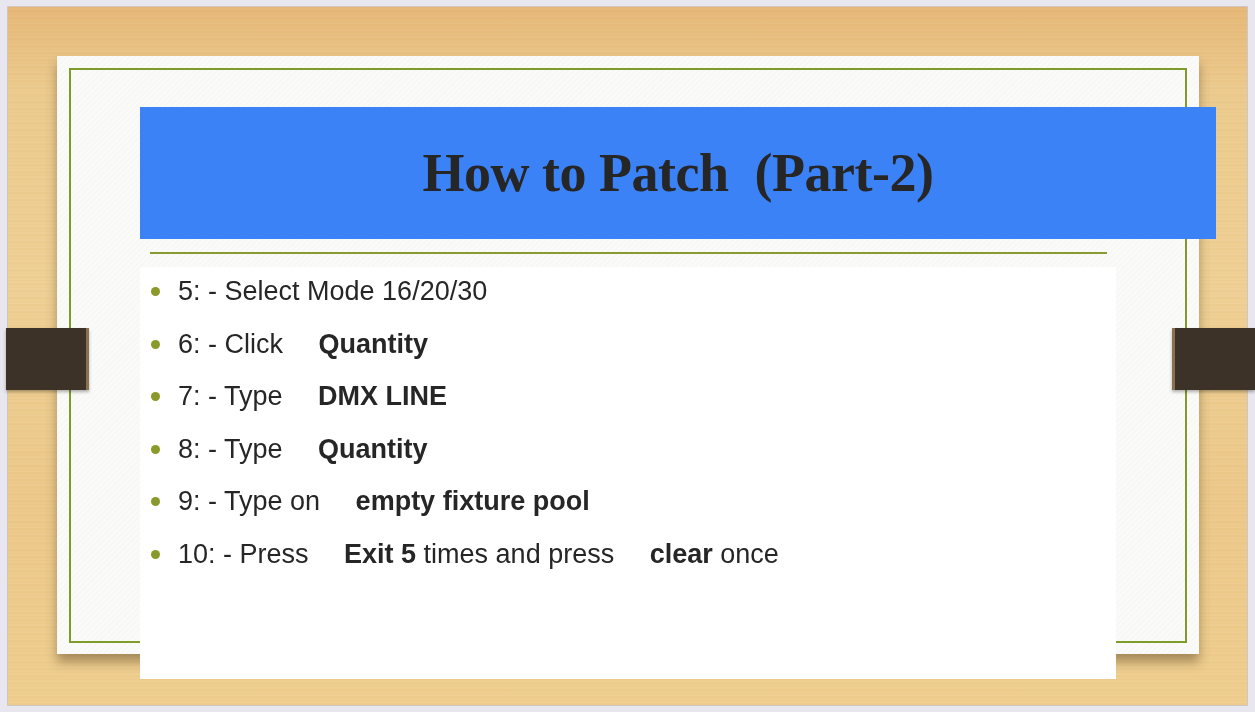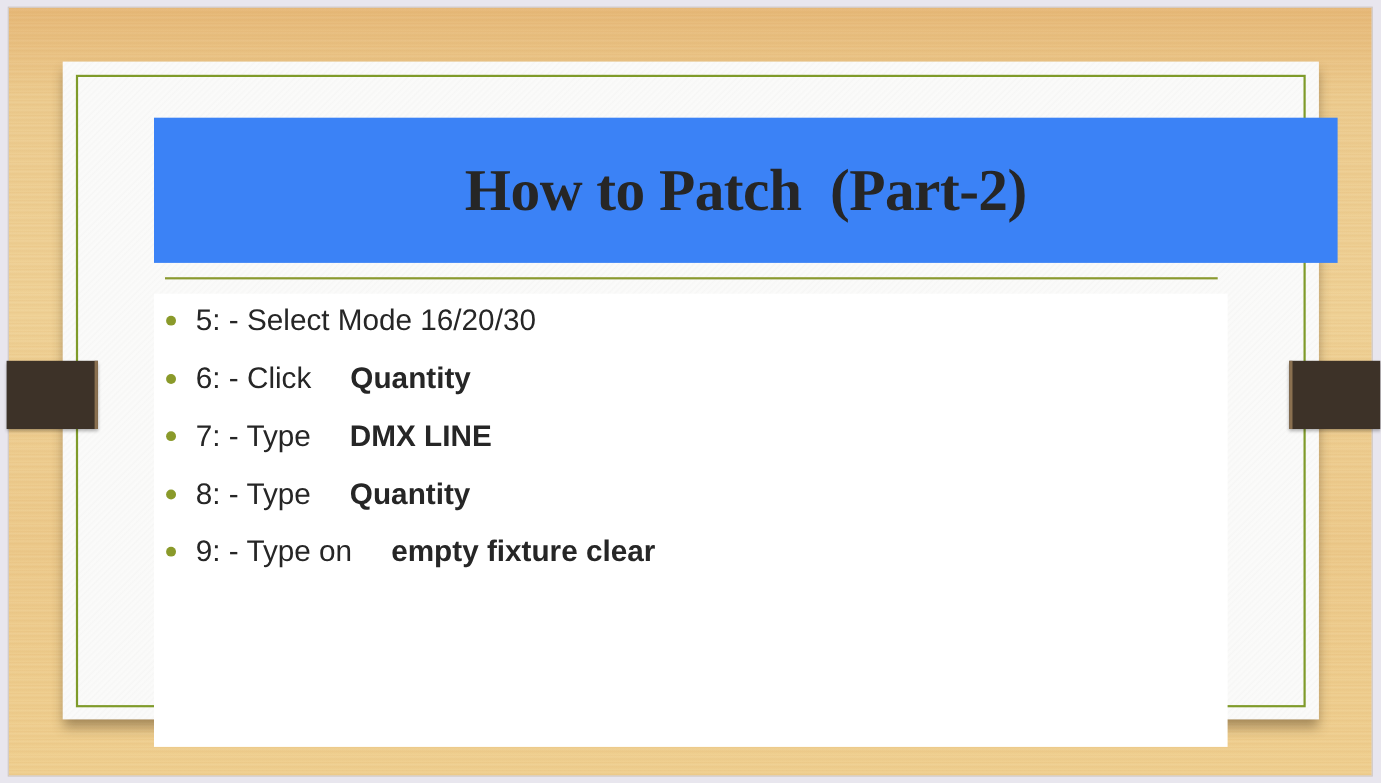--- a/index.html
+++ b/index.html
@@ -89,16 +89,20 @@
     <li class="bullet">
       <span class="dot"></span>
       <span>7: - Type </span><span class="b">DMX LINE</span>
     </li>
     <li class="bullet">
       <span class="dot"></span>
       <span>8: - Type </span><span class="b">Quantity</span>
     </li>
     <li class="bullet">
       <span class="dot"></span>
-      <span>9: - Type on </span><span class="b">empty fixture clear</span>
+      <span>9: - Type on </span><span class="b">empty fixture pool</span>
+    </li>
+    <li class="bullet">
+      <span class="dot"></span>
+      <span>10: - Press </span><span class="b">Exit 5 </span><span>times and press </span><span class="b">clear</span><span> once</span>
     </li>
   </ul>
 </div>
 
 </body></html>

